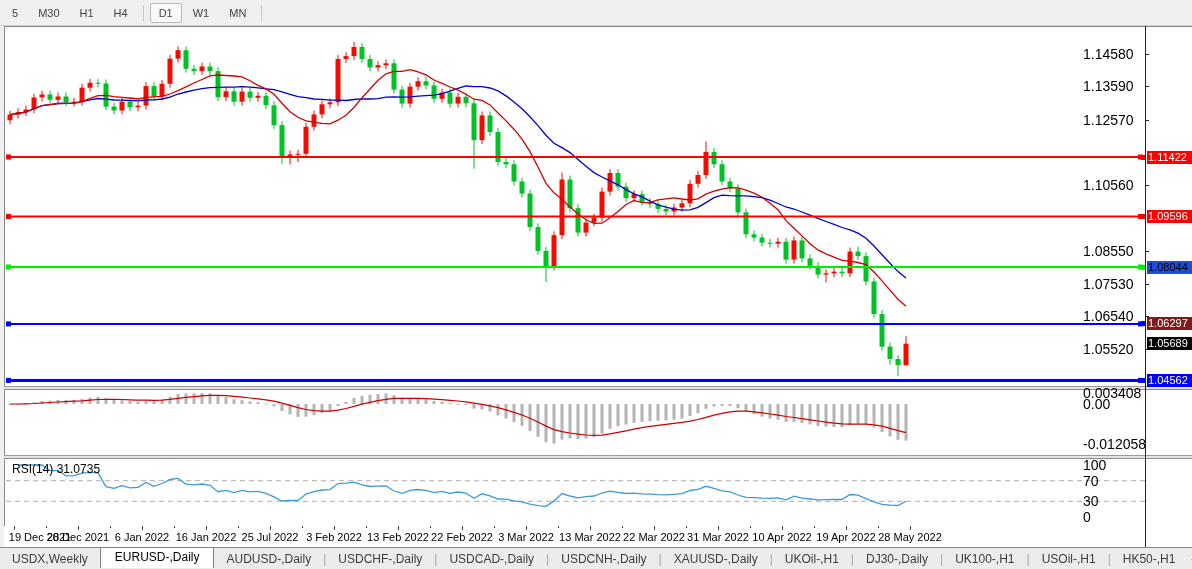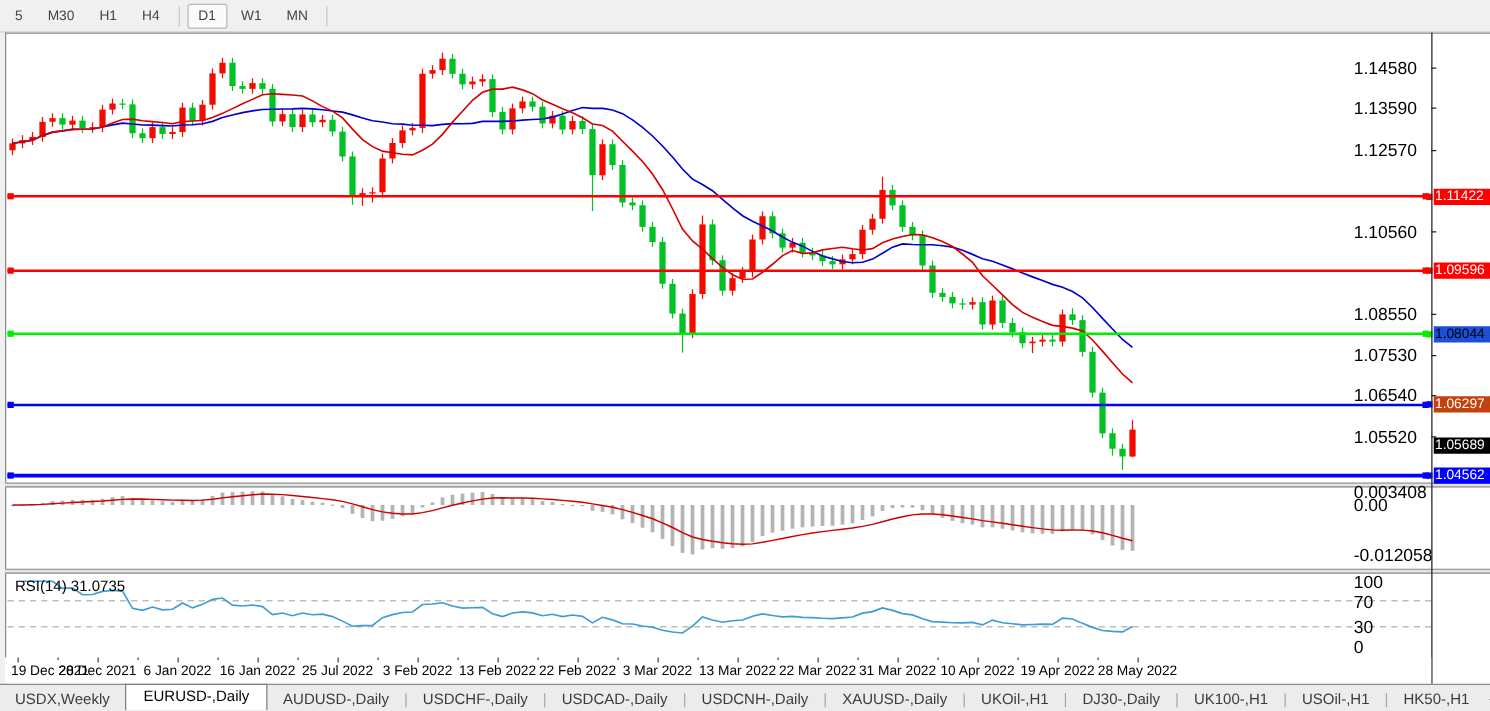--- a/index.html
+++ b/index.html
@@ -451,25 +451,25 @@
       <div class="scale-label" style="top:459px">100</div>
       <div class="scale-label" style="top:475px">70</div>
       <div class="scale-label" style="top:495px">30</div>
       <div class="scale-label" style="top:511px">0</div>
       <div class="price-badge" style="top:151px;background:#ff0000;color:#ffffff">1.11422</div>
       <div class="hline-handle" style="left:1141px;top:155px;background:#ff0000"></div>
       <div class="price-badge" style="top:210px;background:#ff0000;color:#ffffff">1.09596</div>
       <div class="hline-handle" style="left:1141px;top:214px;background:#ff0000"></div>
       <div class="price-badge" style="top:261px;background:#1d4ed8;color:#000000">1.08044</div>
       <div class="hline-handle" style="left:1141px;top:265px;background:#00ee00"></div>
-      <div class="price-badge" style="top:317px;background:#c2410c;color:#ffffff">1.06297</div>
+      <div class="price-badge" style="top:317px;background:#7f1d1d;color:#ffffff">1.06297</div>
       <div class="hline-handle" style="left:1141px;top:321px;background:#0000ff"></div>
       <div class="price-badge" style="top:374px;background:#0000ff;color:#ffffff">1.04562</div>
       <div class="hline-handle" style="left:1141px;top:378px;background:#0000ff"></div>
-      <div class="price-badge" style="top:350px;background:#000000;color:#ffffff">1.05689</div>
+      <div class="price-badge" style="top:337px;background:#000000;color:#ffffff">1.05689</div>
     </div>
   <div class="axis-vline"></div>
 
   <div class="date-axis" id="date-axis">
       <div class="date-tick" style="left:10px"></div>
       <div class="date-label" style="left:36px">19 Dec 2021</div>
       <div class="date-tick" style="left:42px;height:2px"></div>
       <div class="date-tick" style="left:74px"></div>
       <div class="date-label" style="left:74px">28 Dec 2021</div>
       <div class="date-tick" style="left:106px;height:2px"></div>

